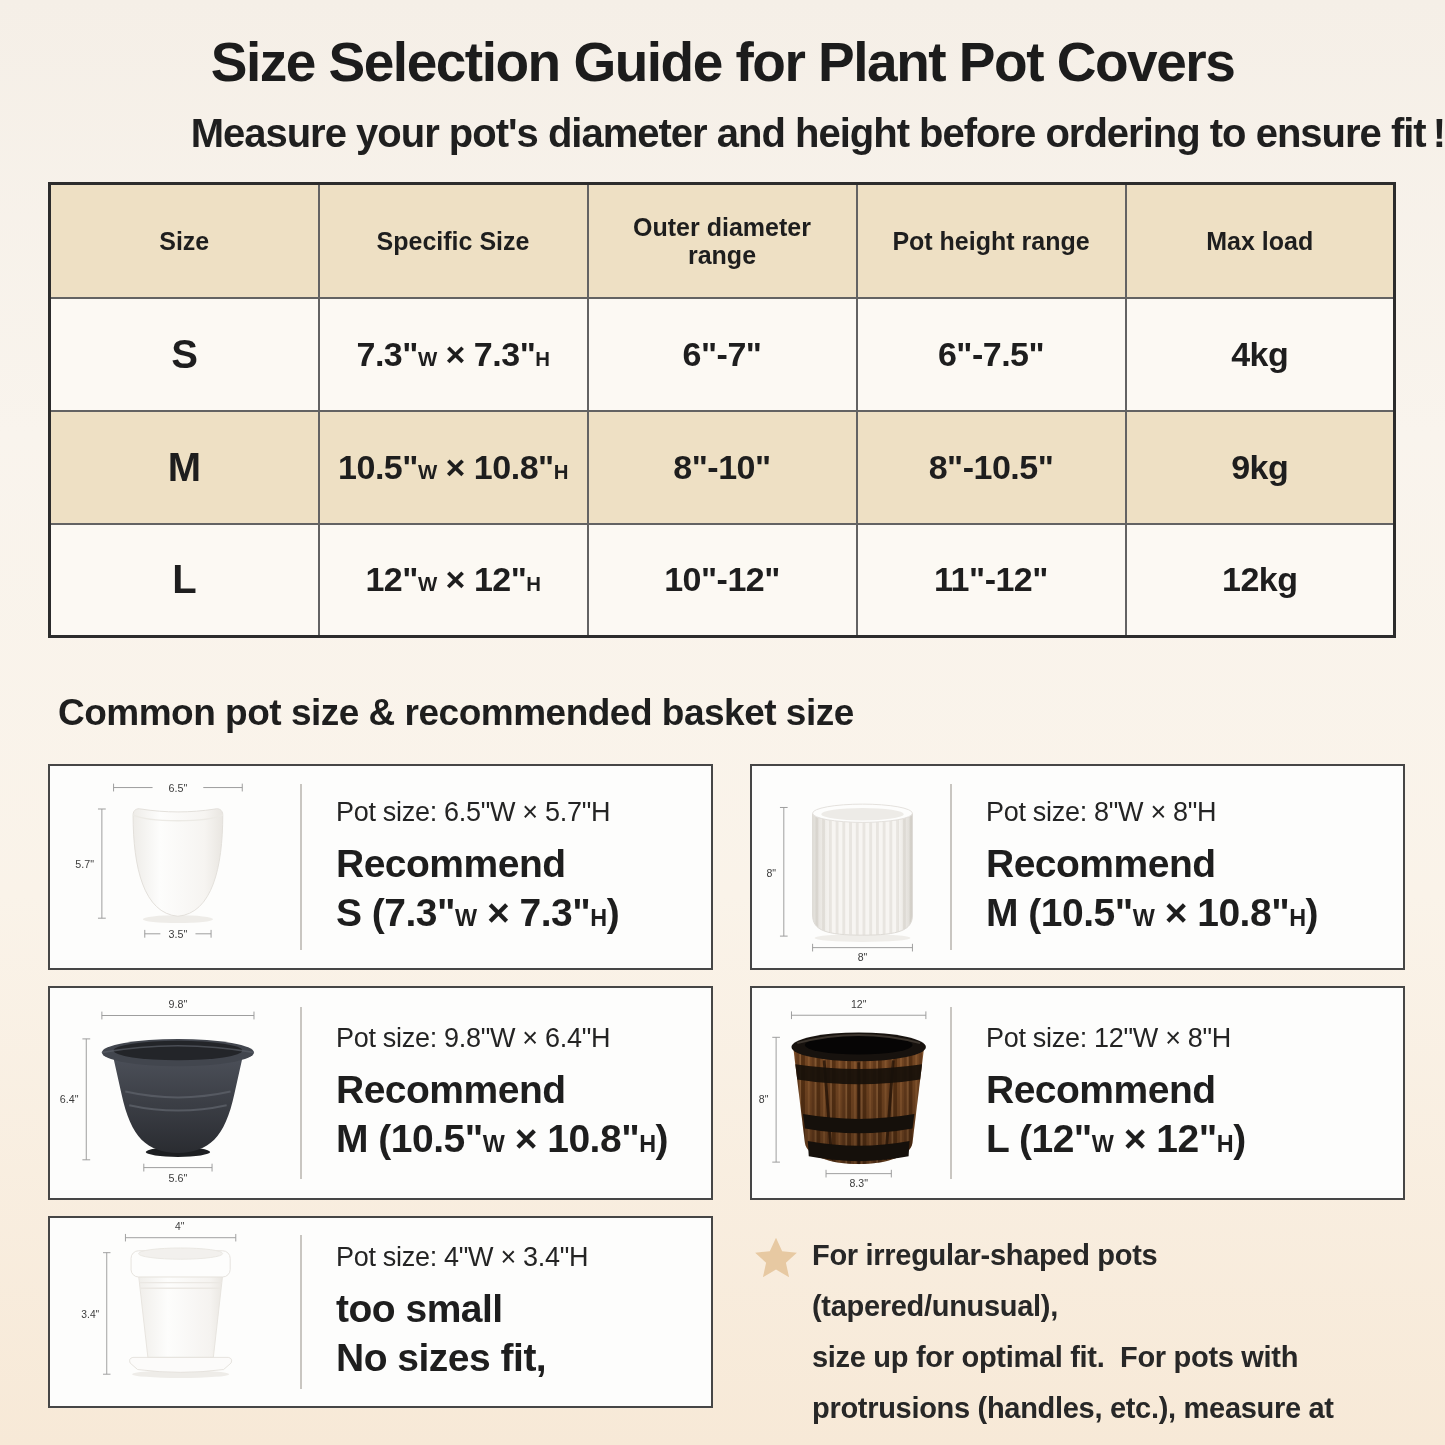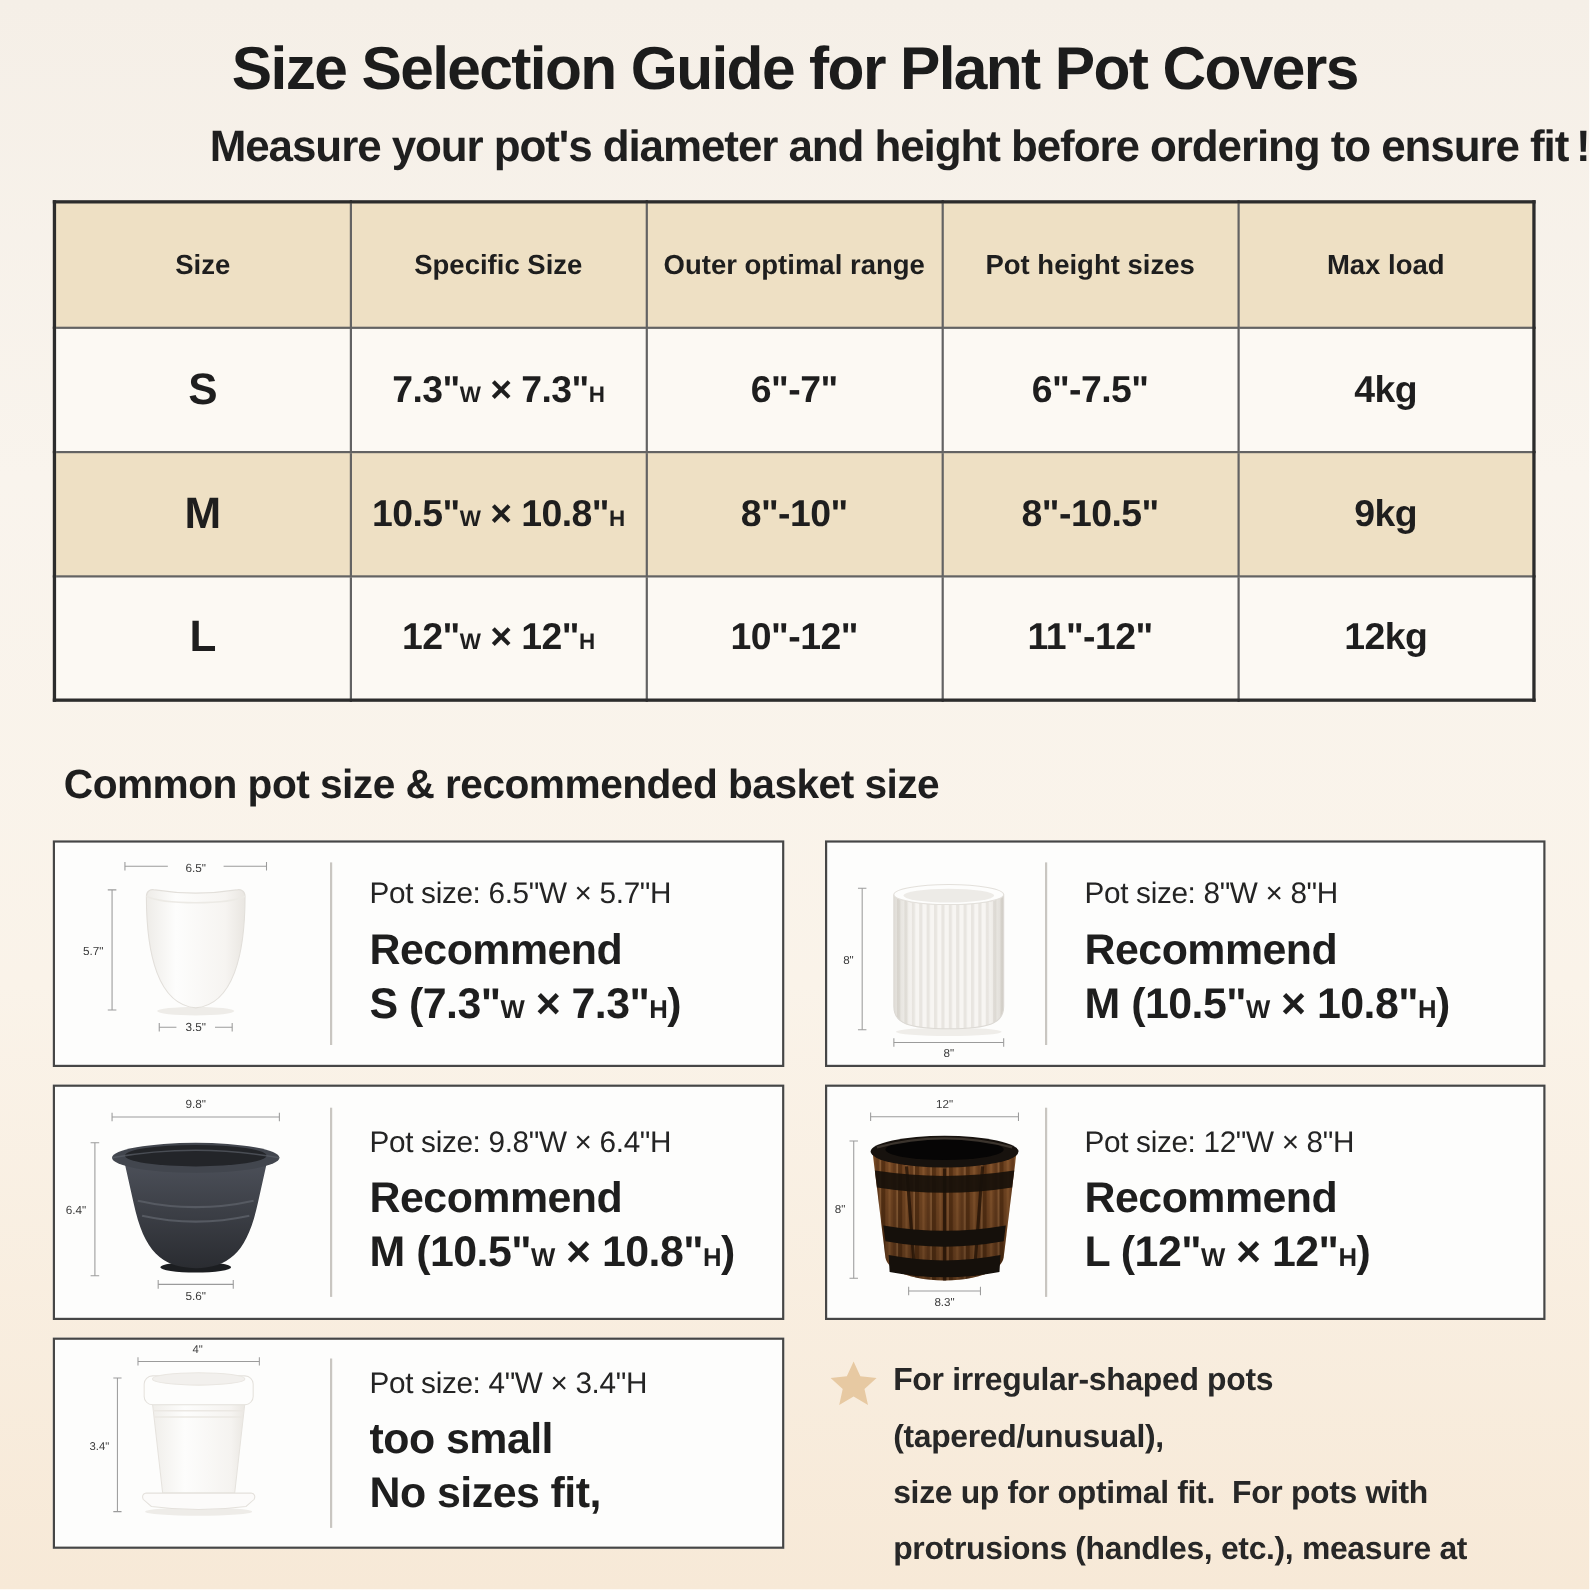--- a/index.html
+++ b/index.html
@@ -59,22 +59,22 @@
 <div class="page">
 
   <div class="title">Size Selection Guide for Plant Pot Covers</div>
   <div class="subtitle">Measure your pot's diameter and height before ordering to ensure fit !</div>
 
   <table class="size-table">
     <thead>
       <tr>
         <th>Size</th>
         <th>Specific Size</th>
-        <th>Outer optimal range</th>
-        <th>Pot height sizes</th>
+        <th>Outer diameter range</th>
+        <th>Pot height range</th>
         <th>Max load</th>
       </tr>
     </thead>
     <tbody>
       <tr class="row-light">
         <td class="size-cell">S</td>
         <td>7.3"<span class="u">W</span> × 7.3"<span class="u">H</span></td>
         <td>6"-7"</td>
         <td>6"-7.5"</td>
         <td>4kg</td>

